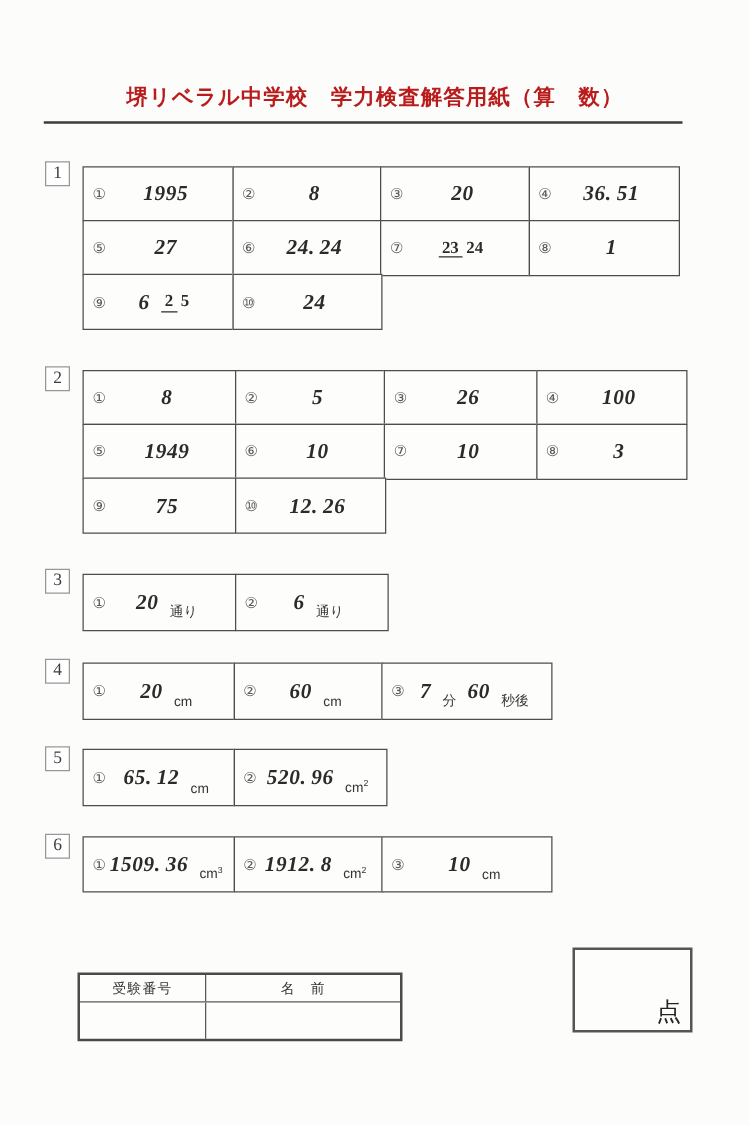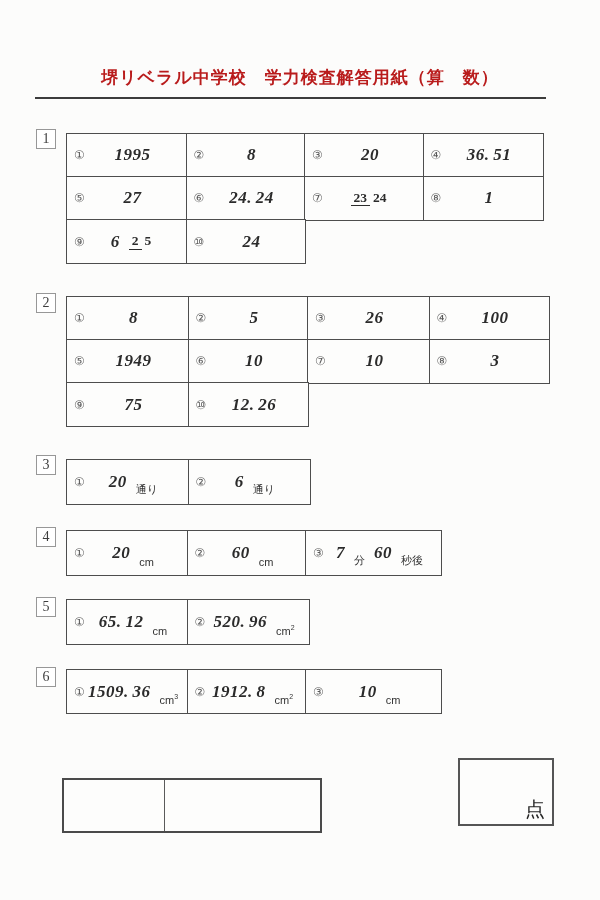--- a/index.html
+++ b/index.html
@@ -332,20 +332,28 @@
             <div class="content">
               <span class="value">10</span>
               <span class="unit">cm</span>
             </div>
           </div>
         </div>
       </div>
     </div>
 
   <div class="exam-table">
+    <div class="exam-header">
+      <div class="exam-col1">
+        <span class="exam-label">受験番号</span>
+      </div>
+      <div class="exam-col2">
+        <span class="exam-label">名　前</span>
+      </div>
+    </div>
     <div class="exam-body">
       <div class="exam-col1"></div>
       <div class="exam-col2"></div>
     </div>
   </div>
 
   <div class="score-box">
     <span class="score-label">点</span>
   </div>
 

